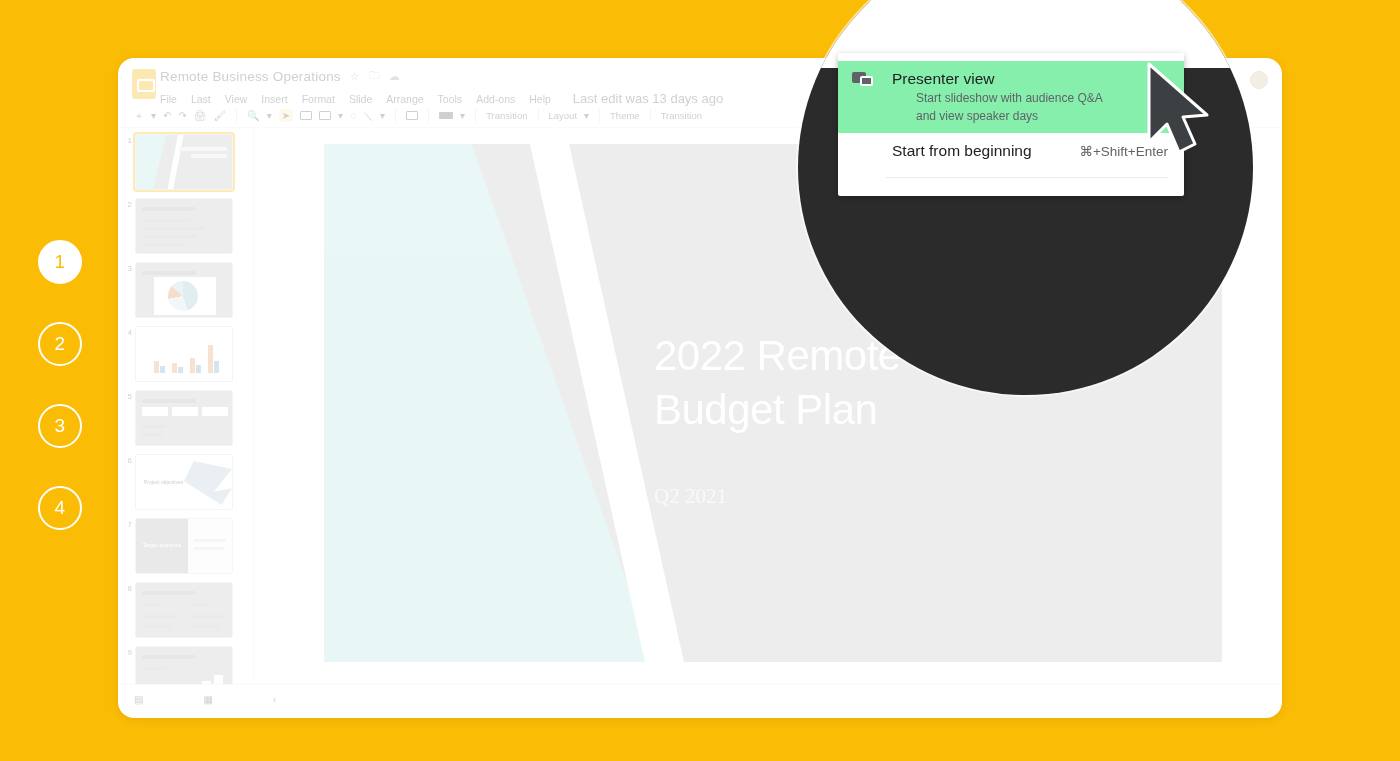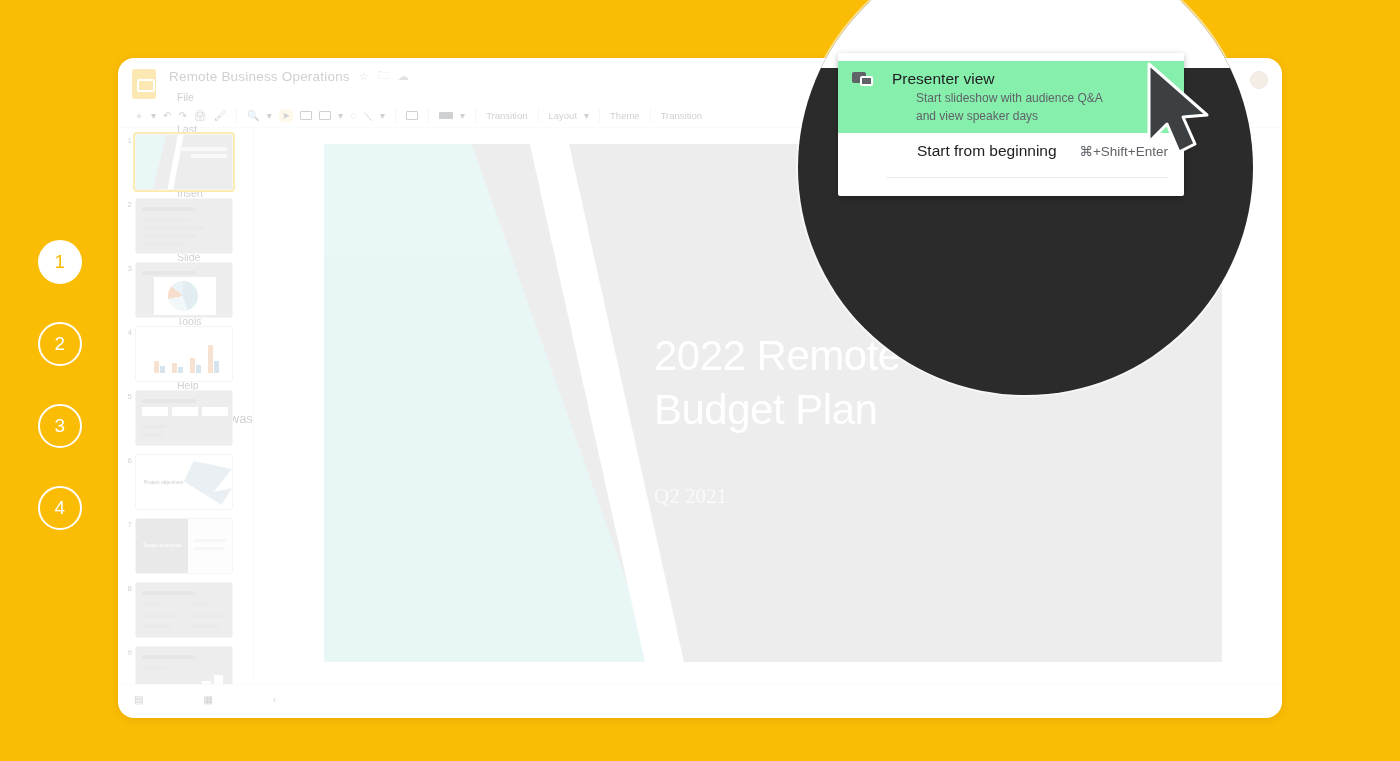--- a/index.html
+++ b/index.html
@@ -37,25 +37,25 @@
   
   .app-header { display: flex; padding: 9px 14px 0 14px; height: 46px; }
   .slides-logo {
     width: 24px; height: 30px; background: #F4B400; border-radius: 3px;
     position: relative; flex: 0 0 auto; margin-top: 2px;
   }
   .slides-logo::after {
     content:''; position:absolute; left:5px; top:10px; width:14px; height:9px;
     border:2px solid #fff; border-radius:2px;
   }
-  .header-txt { margin-left: 13px; flex: 1; }
+  .header-txt { margin-left: 4px; flex: 1; }
   .doc-title-row { display: flex; align-items: center; gap: 9px; }
   .doc-title { font-size: 13.5px; color: #5f6368; letter-spacing:.2px; }
   .t-ico { font-size: 11px; color: #9aa0a6; }
-  .menu-row { display: flex; gap: 20px; margin-top: 5px; align-items: baseline; flex-direction: column; }
+  .menu-row { display: flex; gap: 14px; margin-top: 5px; align-items: baseline; }
   .menu-item { font-size: 10.5px; color: #5f6368; }
   .last-edit { font-size: 13px; color: #5f6368; margin-left: 8px; }
 
   .header-right { display:flex; align-items:flex-start; gap:10px; padding-top:4px; }
   .avatar { width:18px; height:18px; border-radius:50%; background:#d7c3a5; border:1px solid #c8b393; }
 
   
   .toolbar {
     display: flex; align-items: center; gap: 7px;
     height: 24px; padding: 0 16px; border-bottom: 1px solid #eceff1;
@@ -147,21 +147,21 @@
     position:absolute; left: 838px; top: 53px; width: 346px;
     background:#ffffff; border-radius: 2px; z-index: 60;
     box-shadow: 0 2px 6px rgba(0,0,0,.28);
     padding: 8px 0 10px 0;
   }
   .dd-item { display:flex; gap:18px; padding: 9px 16px 9px 14px; align-items:flex-start; }
   .dd-item.hl { background:#86efac; }
   .dd-ico { width:22px; flex:0 0 auto; padding-top:2px; color:#5f6368; }
   .dd-main { font-size:15.5px; color:#202124; }
   .dd-desc { font-size:12px; color:#5f6368; line-height:1.35; margin-top:2px;margin-left:24px; }
-  .dd-row { display:flex; width:100%; justify-content:space-between; align-items:center;margin-left:25px; }
+  .dd-row { display:flex; width:100%; justify-content:space-between; align-items:center; }
   .dd-shortcut { font-size:13.5px; color:#5f6368; }
   .dd-sep { height:1px; background:#e8eaed; margin:8px 16px 8px 48px; }
 
   
   .ico-notes { position:relative; width:21px; height:16px; }
   .ico-notes i { position:absolute; background:#5f6368; border-radius:2px; display:block;}
   .in1 { left:0; top:0; width:14px; height:11px; }
   .in2 { left:8px; top:4px; width:13px; height:10px; border:2px solid #fff; }
   .ico-cast { width:20px; height:16px; border:2px solid #5f6368; border-radius:2px; position:relative; }
   .ico-cast::before{content:''; position:absolute; left:-1px; bottom:-1px; width:8px; height:8px;

